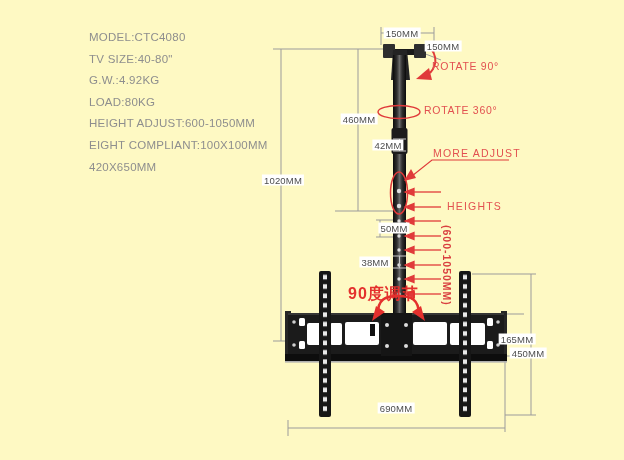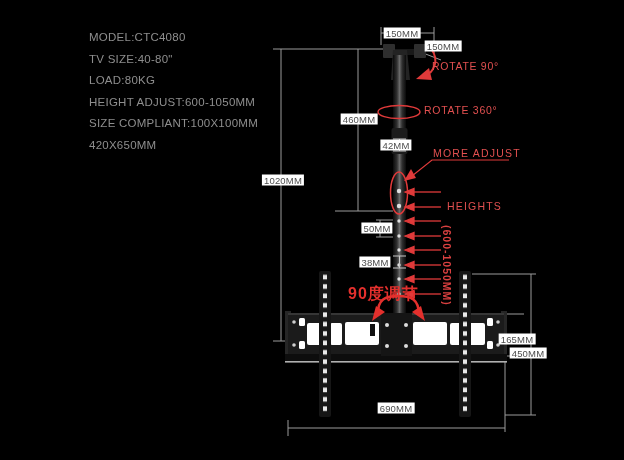--- a/index.html
+++ b/index.html
@@ -1,38 +1,39 @@
 <!DOCTYPE html>
 <html><head>
 <meta charset="utf-8">
 <style>
   html,body{margin:0;padding:0;background:#fff;}
-  #stage{position:relative;width:624px;height:460px;background:#000000;
+  #stage{position:relative;width:624px;height:460px;background:#fef9c3;
          font-family:"Liberation Sans",sans-serif;overflow:hidden;}
   svg{position:absolute;left:0;top:0;}
   .specs{position:absolute;left:89px;top:27px;color:#8e8e8e;font-size:11.5px;
          line-height:21.6px;letter-spacing:.25px;}
   .dim{position:absolute;transform:translate(-50%,-50%);background:#fff;
        color:#4d4d4d;font-size:9.5px;letter-spacing:.2px;padding:0 2px;white-space:nowrap;}
   .red{position:absolute;color:#e25050;font-size:10.5px;letter-spacing:.7px;white-space:nowrap;}
   .vert{position:absolute;writing-mode:vertical-rl;color:#d94040;font-weight:bold;
         font-size:10.5px;letter-spacing:1px;white-space:nowrap;}
   .cn{position:absolute;color:#e4302d;font-weight:bold;font-size:16px;letter-spacing:1px;white-space:nowrap;}
 </style>
 </head>
 <body>
 
 <div id="stage">
 
   <div class="specs">
     <div>MODEL:CTC4080</div>
     <div>TV SIZE:40-80"</div>
+    <div>G.W.:4.92KG</div>
     <div>LOAD:80KG</div>
     <div>HEIGHT ADJUST:600-1050MM</div>
-    <div>SIZE COMPLIANT:100X100MM</div>
+    <div>EIGHT COMPLIANT:100X100MM</div>
     <div>420X650MM</div>
   </div>
 
   <svg width="624" height="460" viewBox="0 0 624 460">
     <defs>
       <linearGradient id="poleGrad" x1="0" y1="0" x2="1" y2="0">
         <stop offset="0" stop-color="#0a0a0a"></stop>
           <stop offset="0.3" stop-color="#303030"></stop>
         <stop offset="0.5" stop-color="#6a6a6a"></stop>
           <stop offset="0.7" stop-color="#303030"></stop>
@@ -164,23 +165,23 @@
       </g>
       <path d="M378,315 C377,299 386,296 398,296 C411,296 419,299 419,315" fill="none" stroke="#e4302d" stroke-width="2.6"></path>
       <polygon points="372,321 376,306 385,312" fill="#e4302d"></polygon>
       <polygon points="425,321 412,312 421,306" fill="#e4302d"></polygon>
     </g>
   </svg>
 
   <div class="dim" style="left:402px;top:33px">150MM</div>
   <div class="dim" style="left:443px;top:46px">150MM</div>
   <div class="dim" style="left:359px;top:119px">460MM</div>
-  <div class="dim" style="left:396px;top:145px">42MM</div>
+  <div class="dim" style="left:388px;top:145px">42MM</div>
   <div class="dim" style="left:283px;top:180px">1020MM</div>
-  <div class="dim" style="left:377px;top:228px">50MM</div>
+  <div class="dim" style="left:394px;top:228px">50MM</div>
   <div class="dim" style="left:375px;top:262px">38MM</div>
   <div class="dim" style="left:517px;top:339px">165MM</div>
   <div class="dim" style="left:528px;top:353px">450MM</div>
   <div class="dim" style="left:396px;top:408px">690MM</div>
 
   <div class="red" style="left:432px;top:60px">ROTATE 90°</div>
   <div class="red" style="left:424px;top:104px">ROTATE 360°</div>
   <div class="red" style="left:433px;top:147px;letter-spacing:1.2px">MORE ADJUST</div>
   <div class="red" style="left:447px;top:200px;letter-spacing:1.2px">HEIGHTS</div>
   <div class="vert" style="left:441px;top:225px">(600-1050MM)</div>

